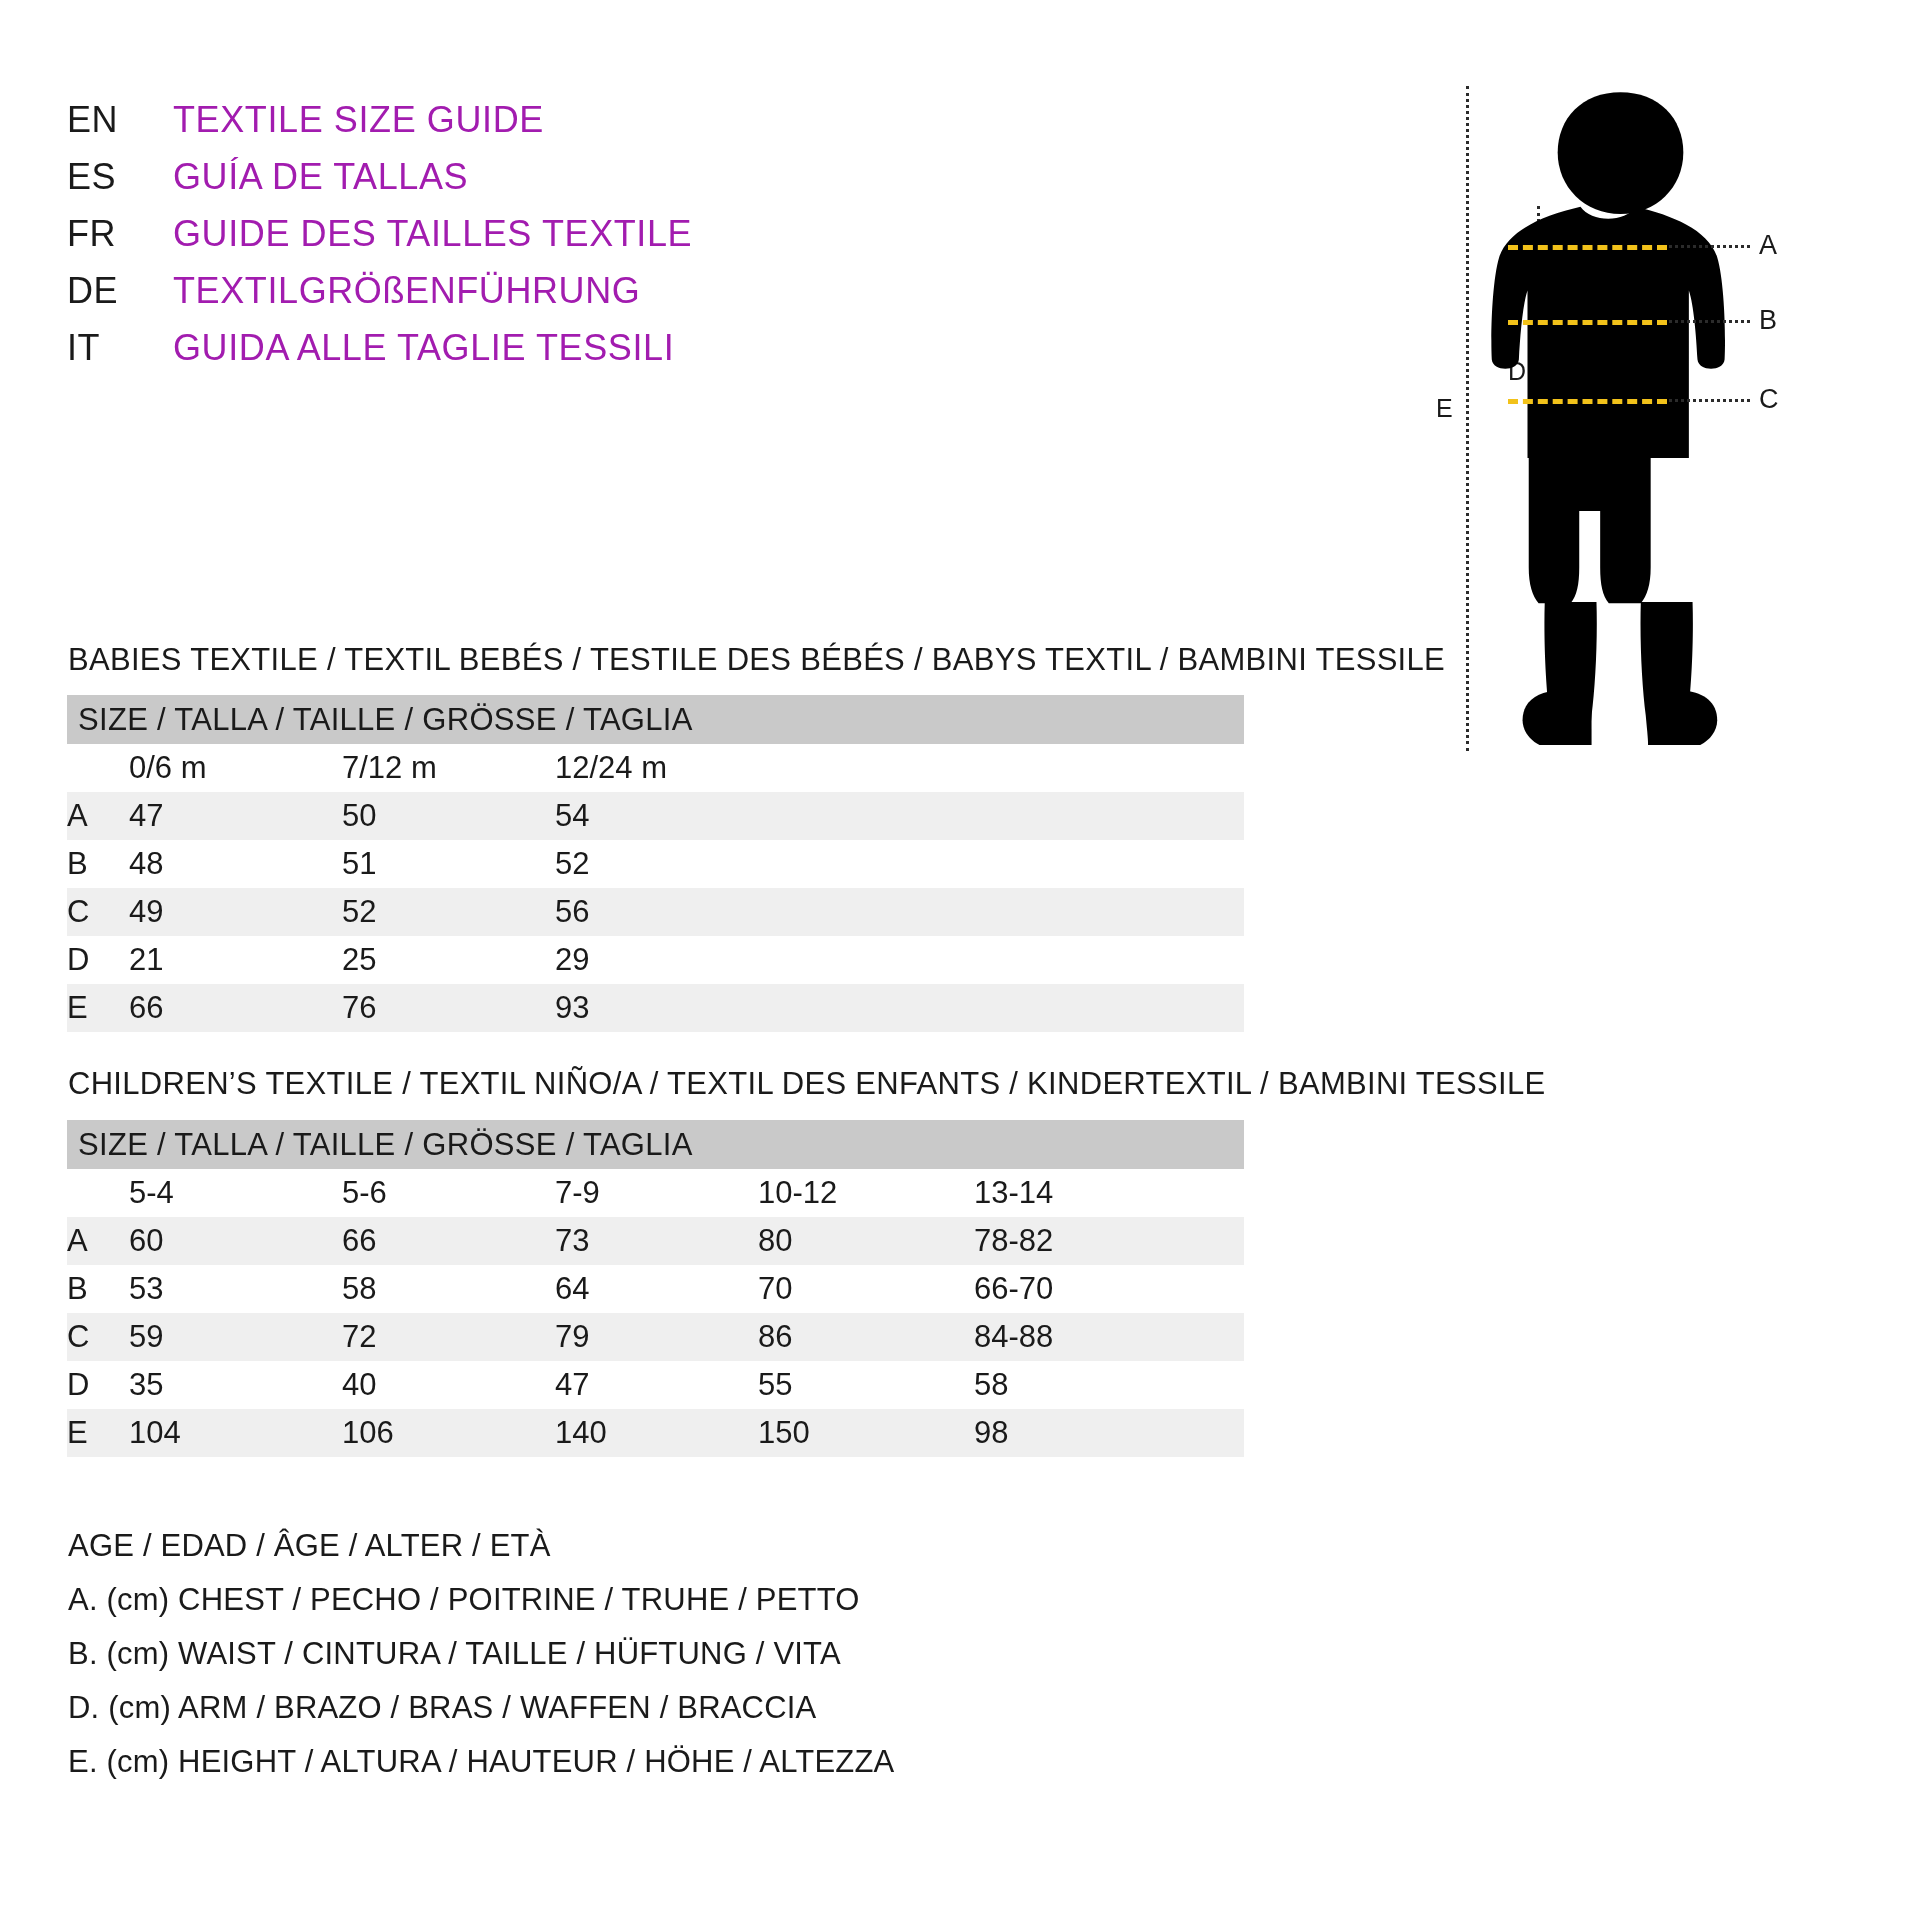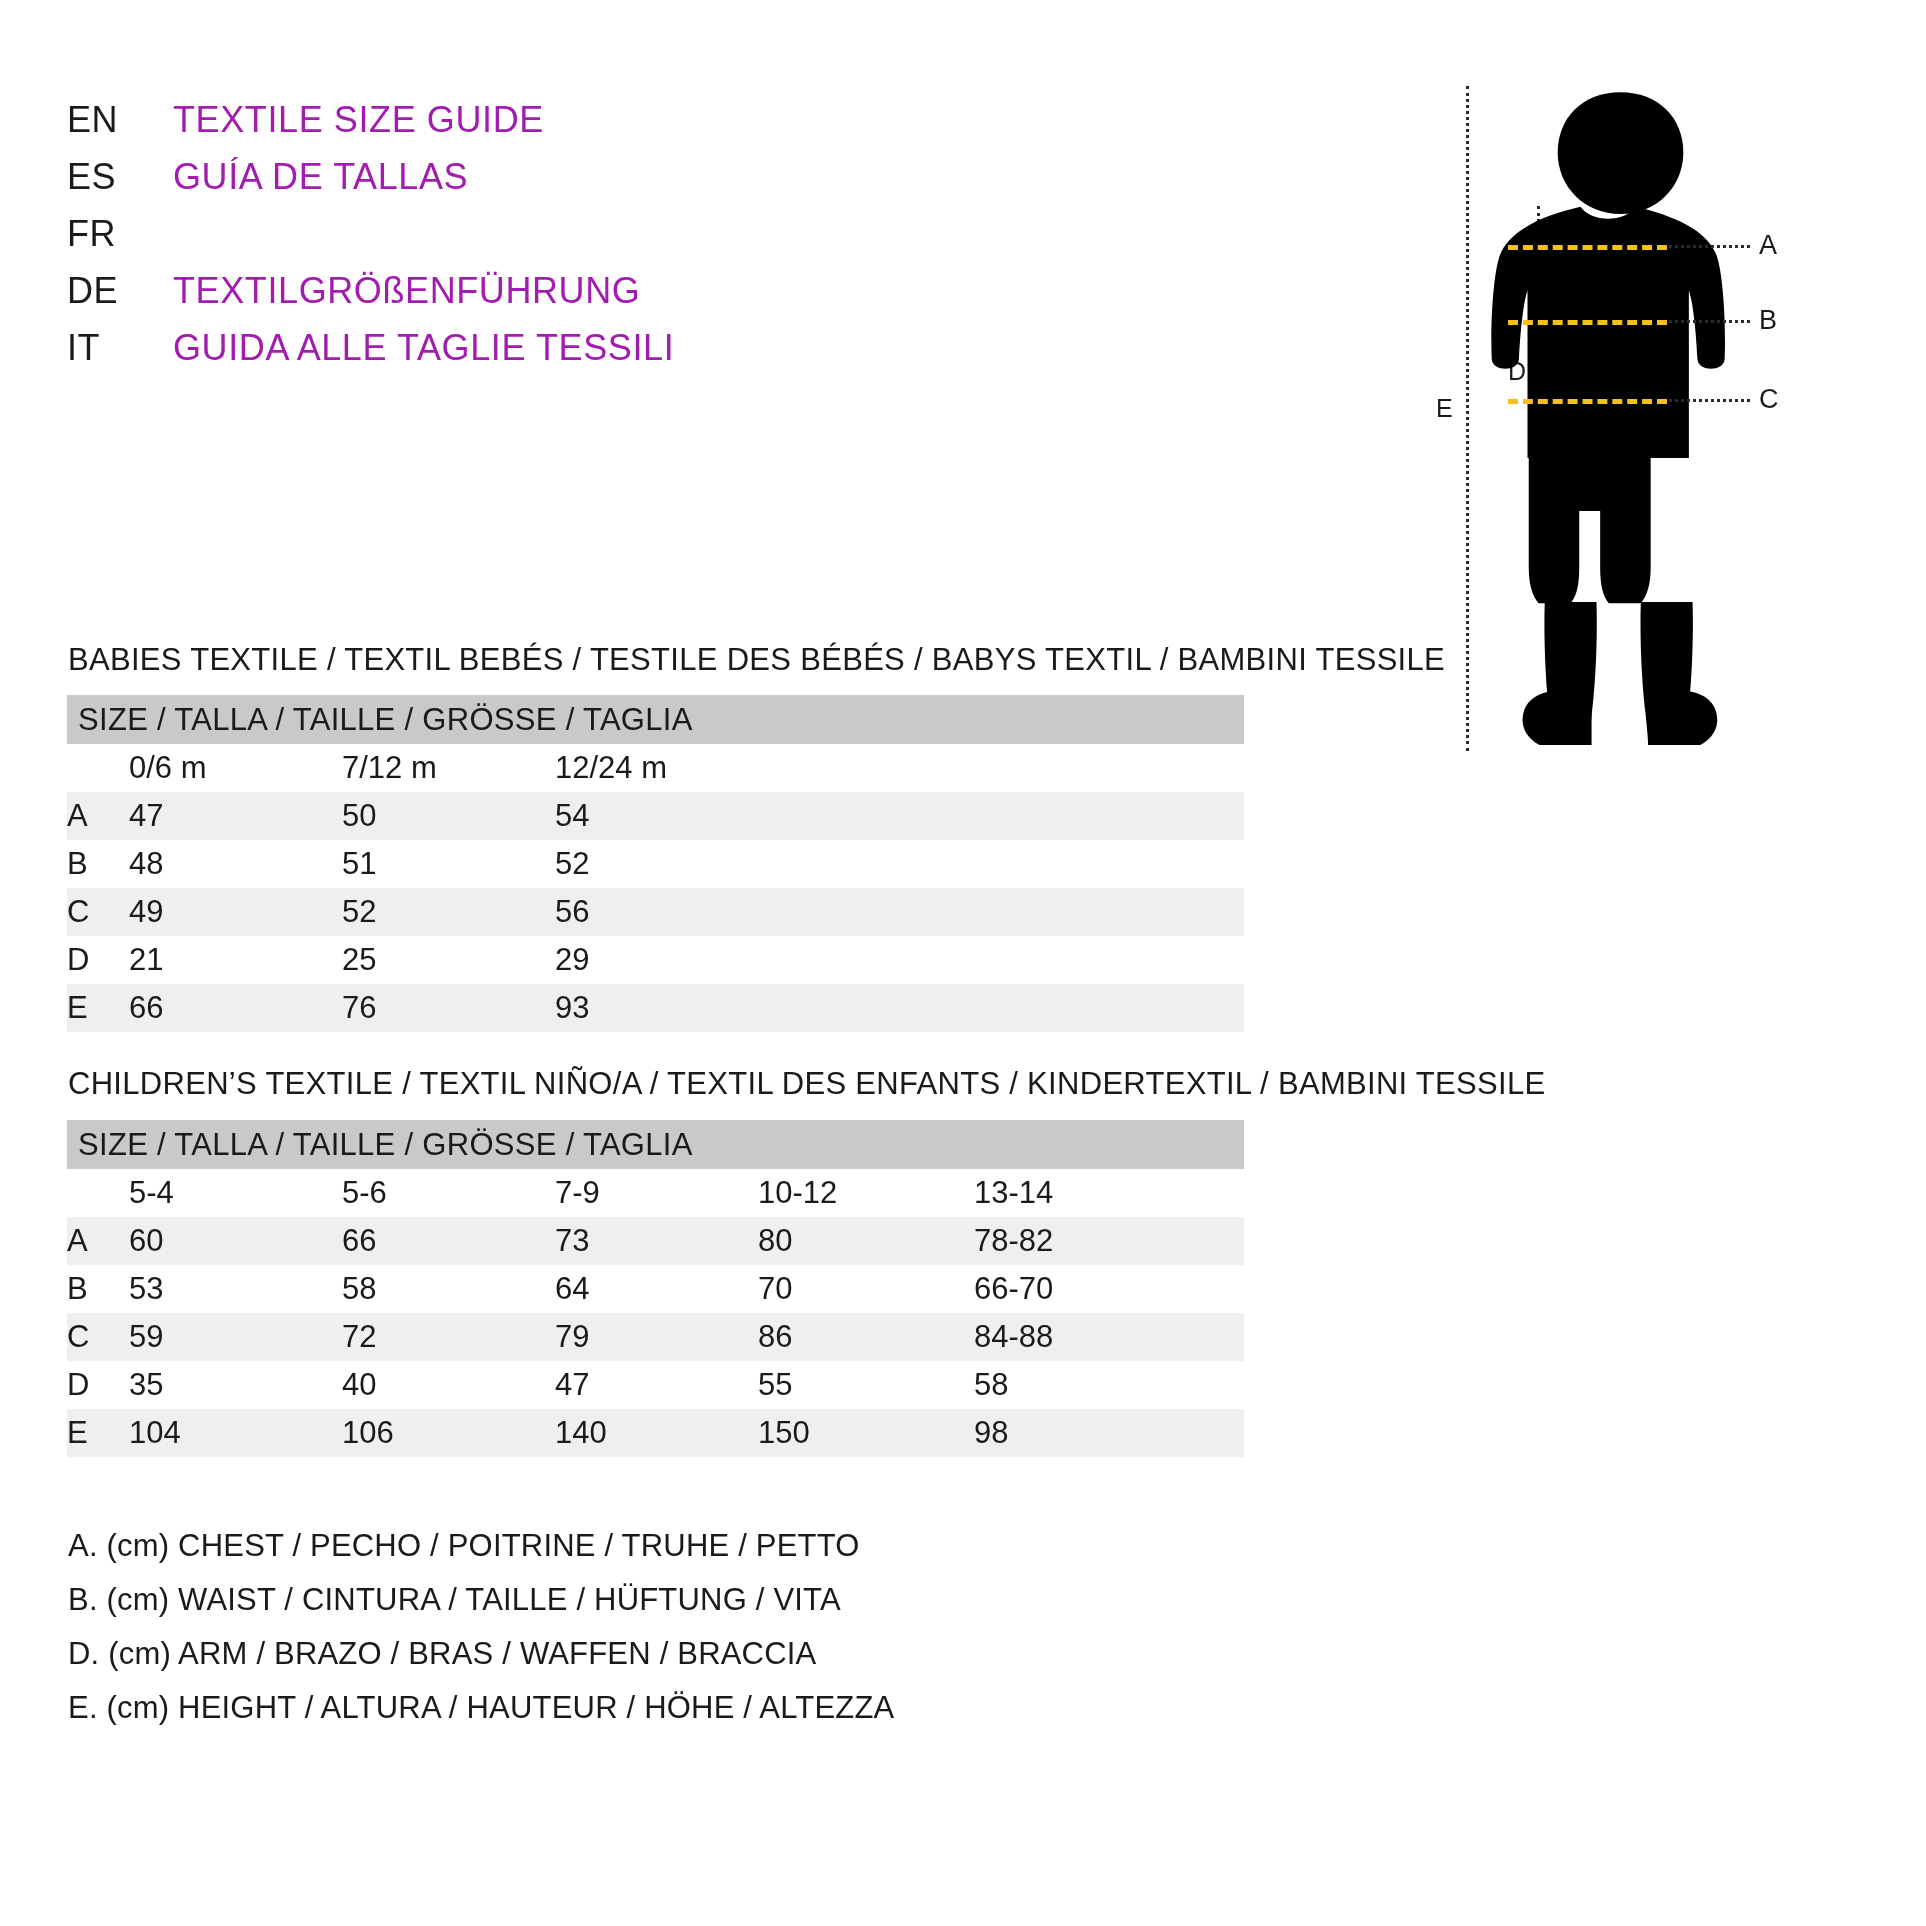--- a/index.html
+++ b/index.html
@@ -154,20 +154,21 @@
   <div class="lang-row">
     <span class="lang-code">EN</span>
     <span class="lang-text">TEXTILE SIZE GUIDE</span>
   </div>
   <div class="lang-row">
     <span class="lang-code">ES</span>
     <span class="lang-text">GUÍA DE TALLAS</span>
   </div>
   <div class="lang-row">
     <span class="lang-code">FR</span>
+    <span class="lang-text">GUIDE DES TAILLES TEXTILE</span>
   </div>
   <div class="lang-row">
     <span class="lang-code">DE</span>
     <span class="lang-text">TEXTILGRÖßENFÜHRUNG</span>
   </div>
   <div class="lang-row">
     <span class="lang-code">IT</span>
     <span class="lang-text">GUIDA ALLE TAGLIE TESSILI</span>
   </div>
 </div>
@@ -320,18 +321,19 @@
     <td class="cell-val">104</td>
     <td class="cell-val">106</td>
     <td class="cell-val">140</td>
     <td class="cell-val">150</td>
     <td class="cell-val">98</td>
   </tr>
 </tbody>
   </table>
 
 <div class="legend">
+  <div class="legend-row">AGE / EDAD / ÂGE / ALTER / ETÀ</div>
   <div class="legend-row">A. (cm) CHEST / PECHO / POITRINE / TRUHE / PETTO</div>
   <div class="legend-row">B. (cm) WAIST / CINTURA / TAILLE / HÜFTUNG / VITA</div>
   <div class="legend-row">D. (cm) ARM / BRAZO / BRAS / WAFFEN / BRACCIA</div>
   <div class="legend-row">E. (cm) HEIGHT / ALTURA / HAUTEUR / HÖHE / ALTEZZA</div>
 </div>
 
 
 </body></html>

